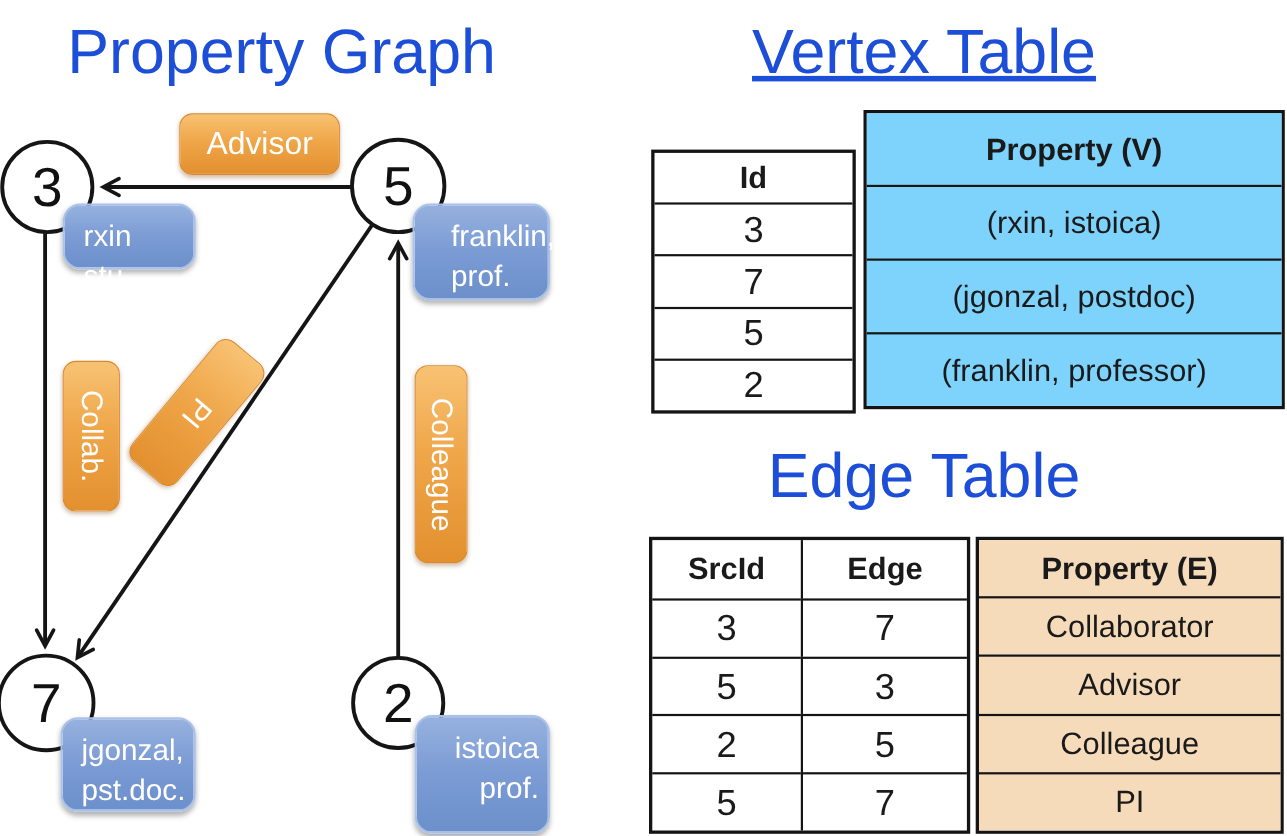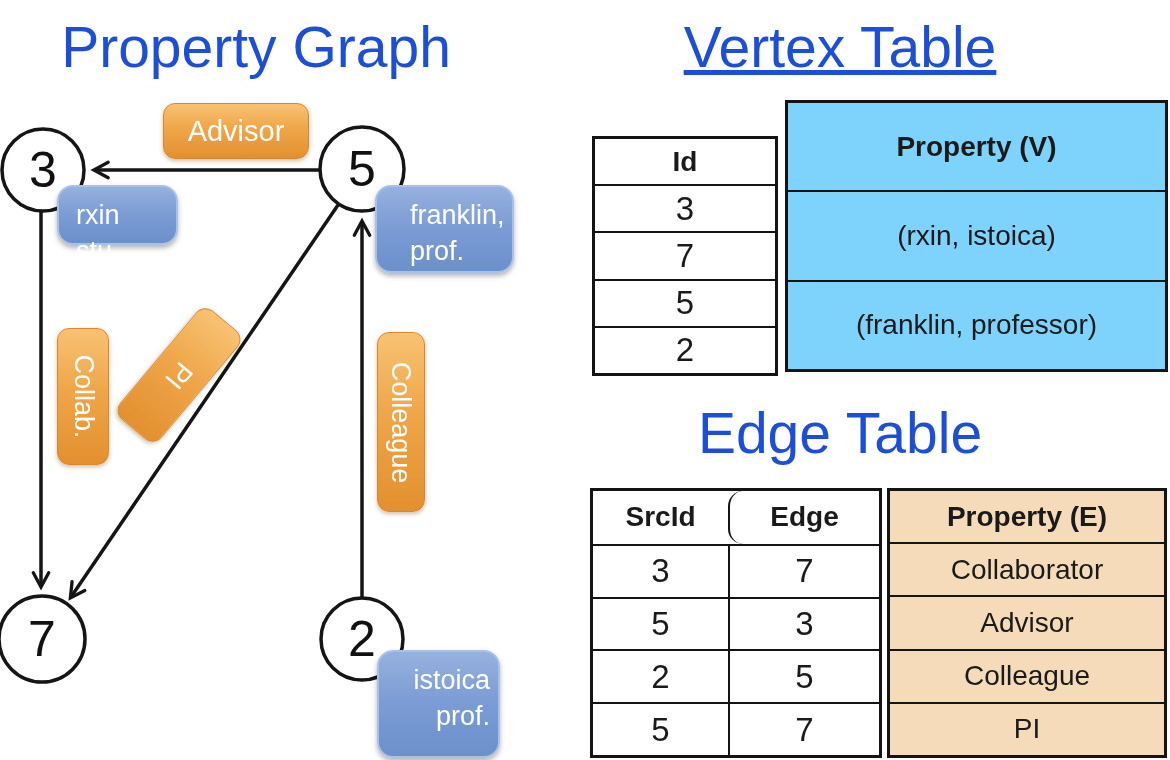--- a/index.html
+++ b/index.html
@@ -58,21 +58,21 @@
   .tan-fill   { background:#F5DBBA; }
 
   .grid2 {
     position:absolute; display:grid; grid-template-columns:135px 1fr;
     border:3px solid #141414; box-sizing:border-box; background:#ffffff;
   }
   .grid2 .cell {
     display:flex; align-items:center; justify-content:center;
     border-top:2px solid #141414; font-size:28px;
   }
-  .grid2 .cell.row0 { border-top:none;border-radius:15px; }
+  .grid2 .cell.row0 { border-top:none; }
   .grid2 .cell.cleft { border-left:2px solid #141414; }
   .grid2 .head { font-weight:bold; }
   .grid2 .num { font-size:33px; }
 </style>
 </head>
 <body>
 
 <div id="canvas">
 
   <div class="title" style="left:6px; top:14px; width:500px;">Property Graph</div>
@@ -110,42 +110,47 @@
     <span class="vtext">PI</span>
   </div>
   <div class="pill" style="left:377px; top:332px; width:46px; height:178px;">
     <span class="vtext">Colleague</span>
   </div>
 
   <div class="vbox" style="left:57px; top:185px; width:121px; height:60px;">
     <div>rxin</div>
     <div>stu.</div>
   </div>
-  <div class="vbox" style="left:375px; top:185px; width:139px; height:88px;padding-left:33px;">
+  <div class="vbox" style="left:375px; top:185px; width:125px; height:88px;padding-left:33px;">
     <div>franklin,</div>
     <div>prof.</div>
+  </div>
+  <div class="vbox" style="left:55px; top:652px; width:123px; height:86px;">
+    <div>jgonzal,</div>
+    <div>pst.doc.</div>
   </div>
   <div class="vbox" style="left:377px; top:650px; width:123px; height:108px;text-align:right;">
     <div>istoica</div>
     <div>prof.</div>
   </div>
 
   <div class="title" style="left:640px; top:14px; width:400px;text-decoration:underline;">Vertex Table</div>
 
   <div class="tbl" style="left:592px; top:100px; width:186px; height:240px;margin-top:36px;">
     <div class="cell head">Id</div>
     <div class="cell num">3</div>
     <div class="cell num">7</div>
     <div class="cell num">5</div>
     <div class="cell num">2</div>
   </div>
 
   <div class="tbl" style="left:785px; top:100px; width:383px; height:272px;">
     <div class="cell head blue-fill">Property (V)</div>
     <div class="cell blue-fill">(rxin, istoica)</div>
+    <div class="cell blue-fill">(jgonzal, postdoc)</div>
     <div class="cell blue-fill">(franklin, professor)</div>
   </div>
 
   <div class="title" style="left:640px; top:400px; width:400px;">Edge Table</div>
 
   <div class="grid2" style="left:590px; top:488px; width:292px; height:270px; grid-auto-rows:1fr;">
     <div class="cell head row0">SrcId</div>
     <div class="cell head row0 cleft">Edge</div>
     <div class="cell num">3</div>
     <div class="cell num cleft">7</div>

